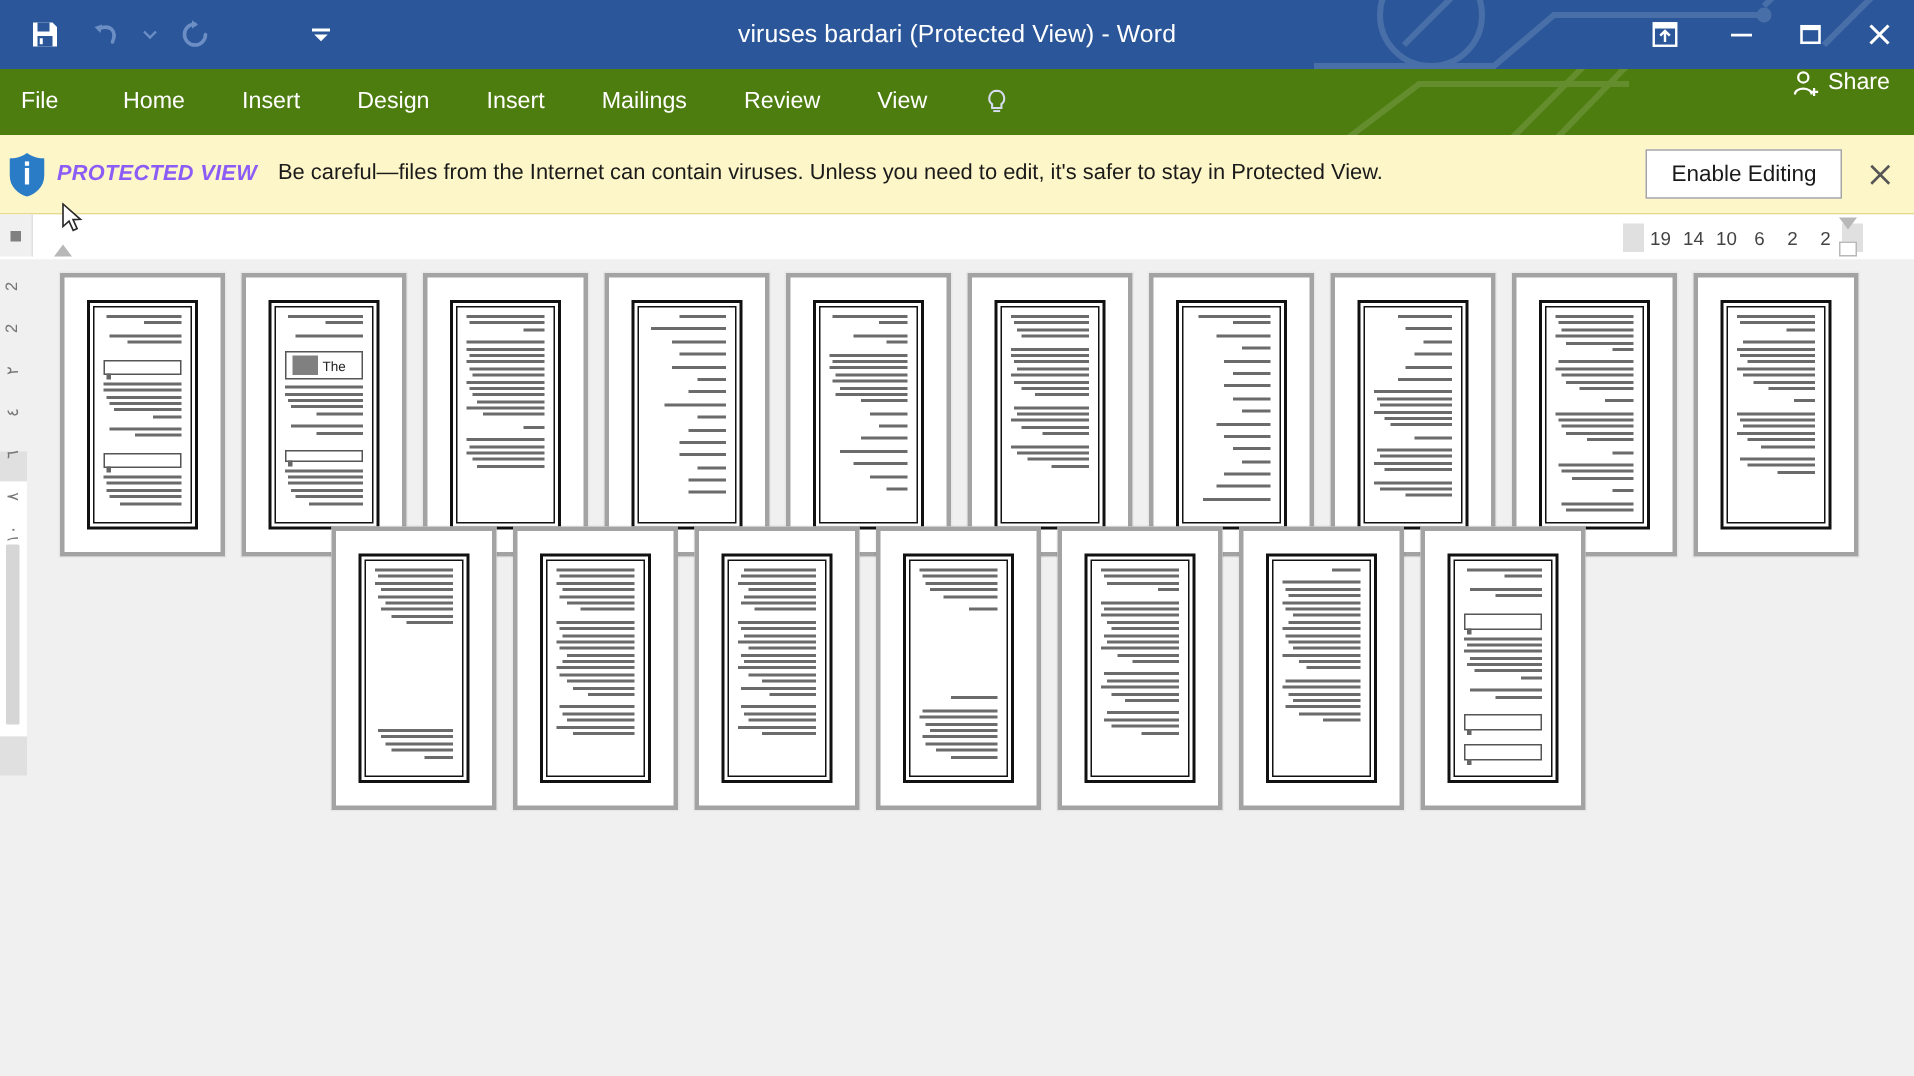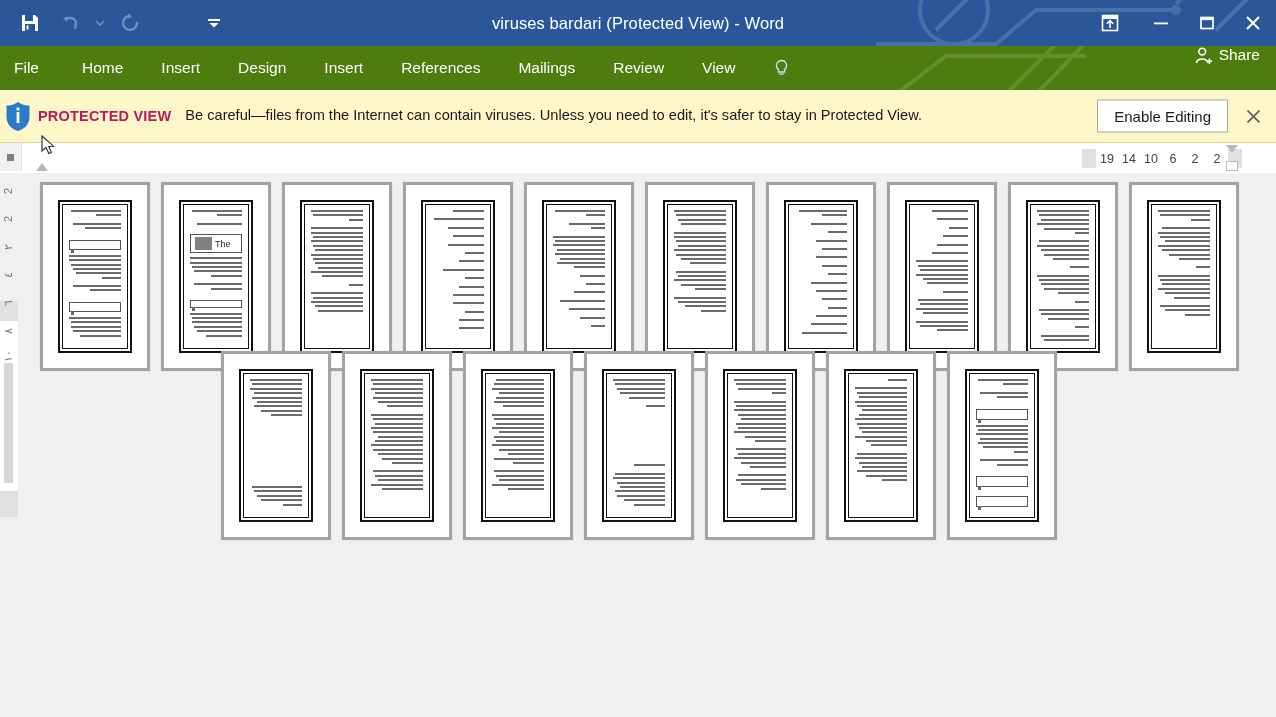--- a/index.html
+++ b/index.html
@@ -67,22 +67,22 @@
   
   .pv-bar {
     position: relative;
     height: 53px;
     background: #fdf6c8;
     border-bottom: 1px solid #e3d98f;
     display: flex; align-items: center;
   }
   .pv-icon { width: 36px; display: flex; justify-content: center; align-items: center; margin-left: 0px; }
   .pv-label {
-    font-size: 14.5px; color: #be185d; font-weight: bold; letter-spacing: .2px;
-    margin-left: 2px; white-space: nowrap;
+    font-size: 14.5px; color: #8b5cf6; font-weight: bold; letter-spacing: .2px;
+    margin-left: 2px; white-space: nowrap; font-style: italic;
   }
   .pv-text {
     font-size: 14.6px; color: #1a1a1a; line-height: 1.45;
     margin-left: 14px; max-width: 870px;
   }
   .pv-enable {
     position: absolute; right: 48px; top: 50%; transform: translateY(-50%);
     background: #ffffff; border: 1px solid #a5a5a5;
     font-size: 15px; color: #1a1a1a;
     padding: 7px 16px; white-space: nowrap;
@@ -306,21 +306,20 @@
       <path d="M200 58 L262 -6"></path>
     </g>
   </svg>
 
   <div class="tabs">
     <div class="tab file">File</div>
     <div class="tab">Home</div>
     <div class="tab">Insert</div>
     <div class="tab">Design</div>
     <div class="tab">Insert</div>
-    <div class="tab">References</div>
     <div class="tab">Mailings</div>
     <div class="tab">Review</div>
     <div class="tab">View</div>
   </div>
 
   <div class="tellme">
     <svg width="15" height="19" viewBox="0 0 15 19">
       <path d="M7.5 1.5 A5 5 0 0 1 10.6 10.4 L10.6 13 L4.4 13 L4.4 10.4 A5 5 0 0 1 7.5 1.5 Z" fill="none" stroke="#d4dced" stroke-width="1.4"></path>
       <rect x="5.2" y="14.4" width="4.6" height="1.3" fill="#d4dced"></rect>
     </svg>

